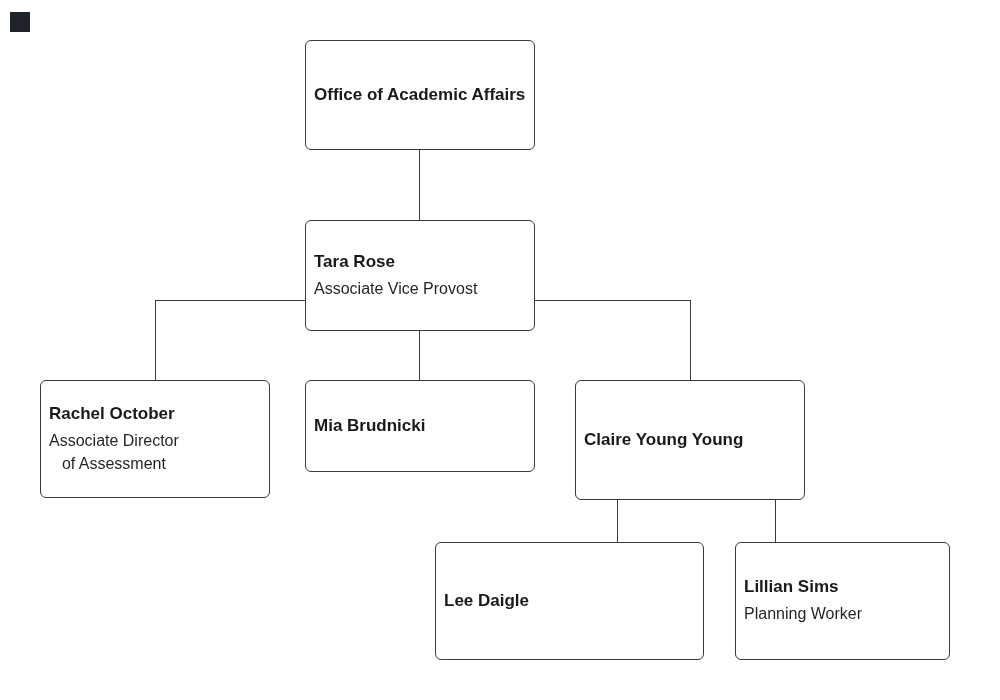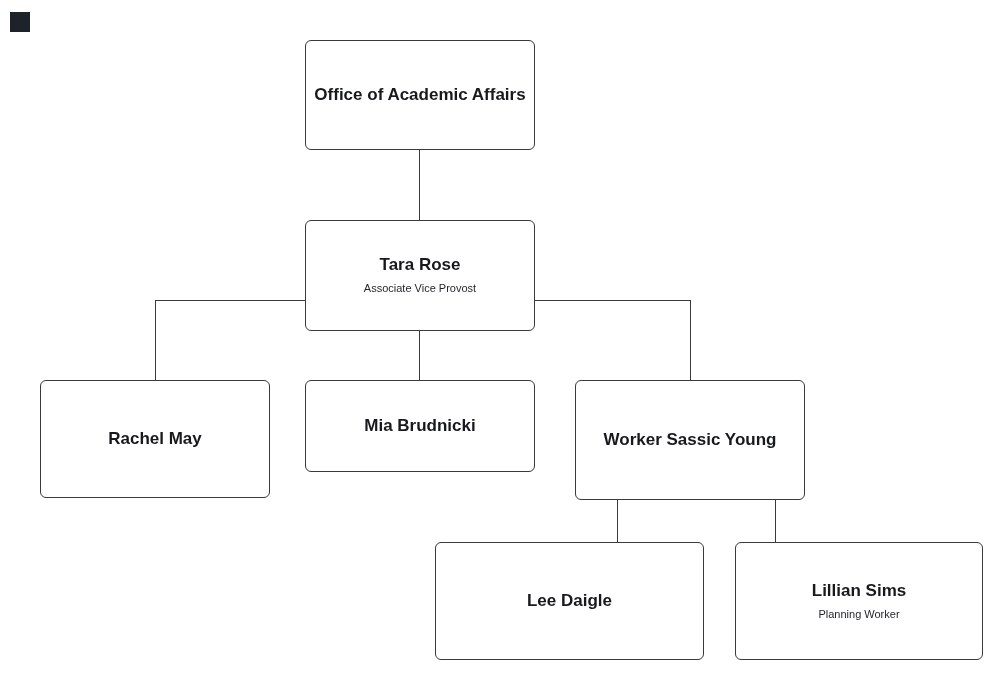--- a/index.html
+++ b/index.html
@@ -23,50 +23,50 @@
     height: 20px;
     background: #1e222b;
   }
   .node {
     position: absolute;
     background: #ffffff;
     border: 1px solid #3a3a3a;
     border-radius: 6px;
     display: flex;
     flex-direction: column;
-    align-items: center;
+    align-items: flex-start;
     justify-content: center;
     text-align: center;
     padding: 10px 8px;
   }
   .node .name {
     font-weight: bold;
     font-size: 17px;
     color: #17191c;
     line-height: 1.3;
   }
   .node .title {
-    font-size: 11px;
+    font-size: 16px;
     color: #1f2226;
     margin-top: 5px;
     line-height: 1.4;
     white-space: pre-line;
   }
   .connector {
     position: absolute;
     background: #3a3a3a;
   }
   
   #node-office  { left: 305px; top: 40px;  width: 230px; height: 110px; }
   #node-tara    { left: 305px; top: 220px; width: 230px; height: 111px; }
   #node-rachel  { left: 40px;  top: 380px; width: 230px; height: 118px; }
   #node-mia     { left: 305px; top: 380px; width: 230px; height: 92px; }
   #node-claire  { left: 575px; top: 380px; width: 230px; height: 120px; }
   #node-lee     { left: 435px; top: 542px; width: 269px; height: 118px; }
-  #node-lillian { left: 735px; top: 542px; width: 248px; height: 118px; }
+  #node-lillian { left: 735px; top: 542px; width: 215px; height: 118px; }
   
   #conn-office-tara   { left: 419px; top: 150px; width: 1px;   height: 70px; }
   #conn-tara-mia      { left: 419px; top: 330px; width: 1px;   height: 50px; }
   #conn-tara-left-h   { left: 155px; top: 300px; width: 150px; height: 1px; }
   #conn-tara-rachel-v { left: 155px; top: 300px; width: 1px;   height: 80px; }
   #conn-tara-right-h  { left: 535px; top: 300px; width: 155px; height: 1px; }
   #conn-tara-claire-v { left: 690px; top: 300px; width: 1px;   height: 80px; }
   #conn-claire-lee    { left: 617px; top: 500px; width: 1px;   height: 42px; }
   #conn-claire-lillian{ left: 775px; top: 500px; width: 1px;   height: 42px; }
 </style>
@@ -89,29 +89,31 @@
   <div class="node" id="node-office">
     <div class="name">Office of Academic Affairs</div>
   </div>
 
   <div class="node" id="node-tara">
     <div class="name">Tara Rose</div>
     <div class="title">Associate Vice Provost</div>
   </div>
 
   <div class="node" id="node-rachel">
-    <div class="name">Rachel May</div>
+    <div class="name">Rachel October</div>
+    <div class="title">Associate Director
+of Assessment</div>
   </div>
 
   <div class="node" id="node-mia">
     <div class="name">Mia Brudnicki</div>
   </div>
 
   <div class="node" id="node-claire">
-    <div class="name">Worker Sassic Young</div>
+    <div class="name">Claire Young Young</div>
   </div>
 
   <div class="node" id="node-lee">
     <div class="name">Lee Daigle</div>
   </div>
 
   <div class="node" id="node-lillian">
     <div class="name">Lillian Sims</div>
     <div class="title">Planning Worker</div>
   </div>

